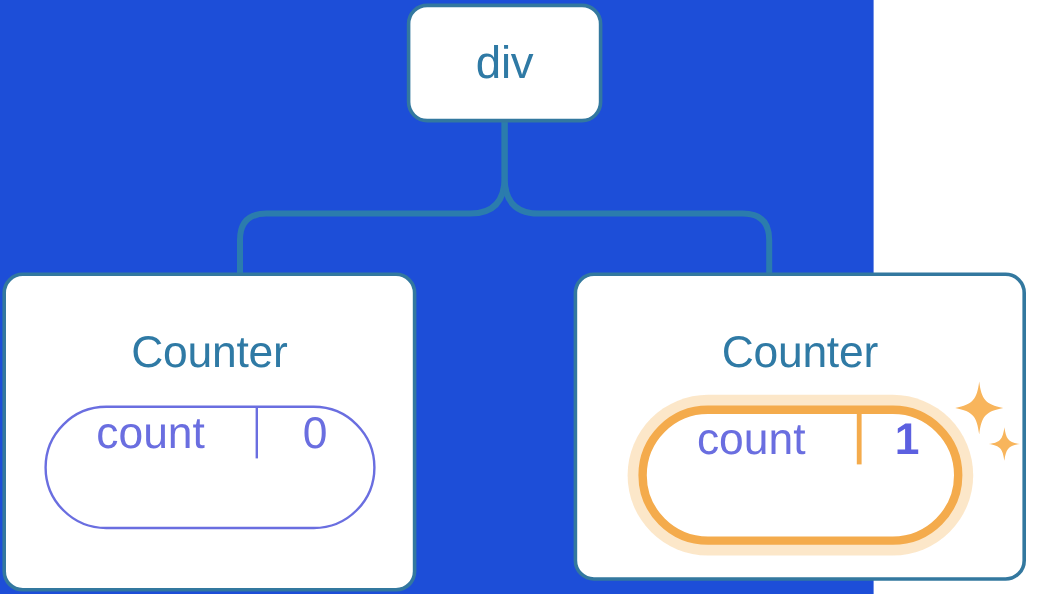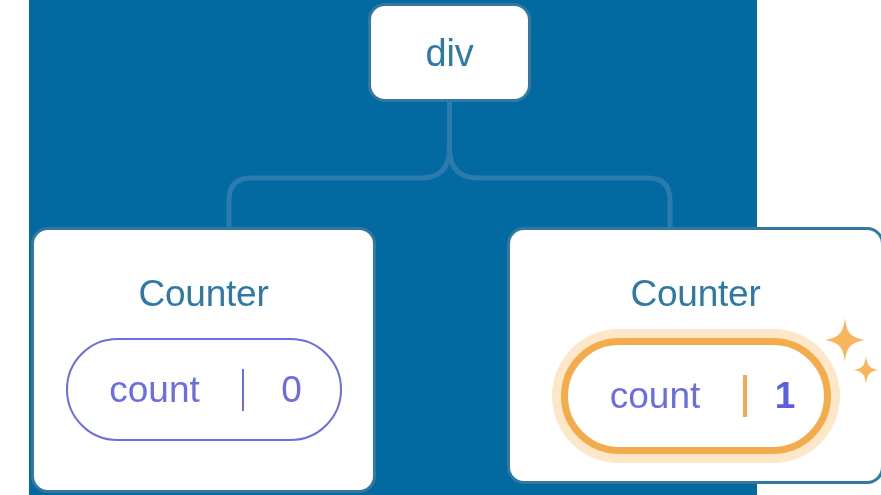--- a/index.html
+++ b/index.html
@@ -9,22 +9,21 @@
   body {
     width: 881px;
     height: 495px;
     overflow: hidden;
     font-family: "Liberation Sans", sans-serif;
   }
   #stage {
     position: relative;
     width: 728px;
     height: 495px;
-    background: #0369a1;
-    margin-left: 29px;
+    background: #1d4ed8;
   }
   #edges {
     position: absolute;
     left: 0;
     top: 0;
     width: 881px;
     height: 495px;
   }
 
   
@@ -77,21 +76,21 @@
 
   
   .pill-wrap {
     position: relative;
     margin-top: 26px;
   }
   .pill {
     position: relative;
     box-sizing: border-box;
     display: flex;
-    align-items: center;
+    align-items: flex-start;
     background: #ffffff;
   }
   .pill-plain {
     width: 276px;
     height: 103px;
     border: 2px solid #6a6ee0;
     border-radius: 52px;
   }
   .pill-hl {
     width: 270px;

